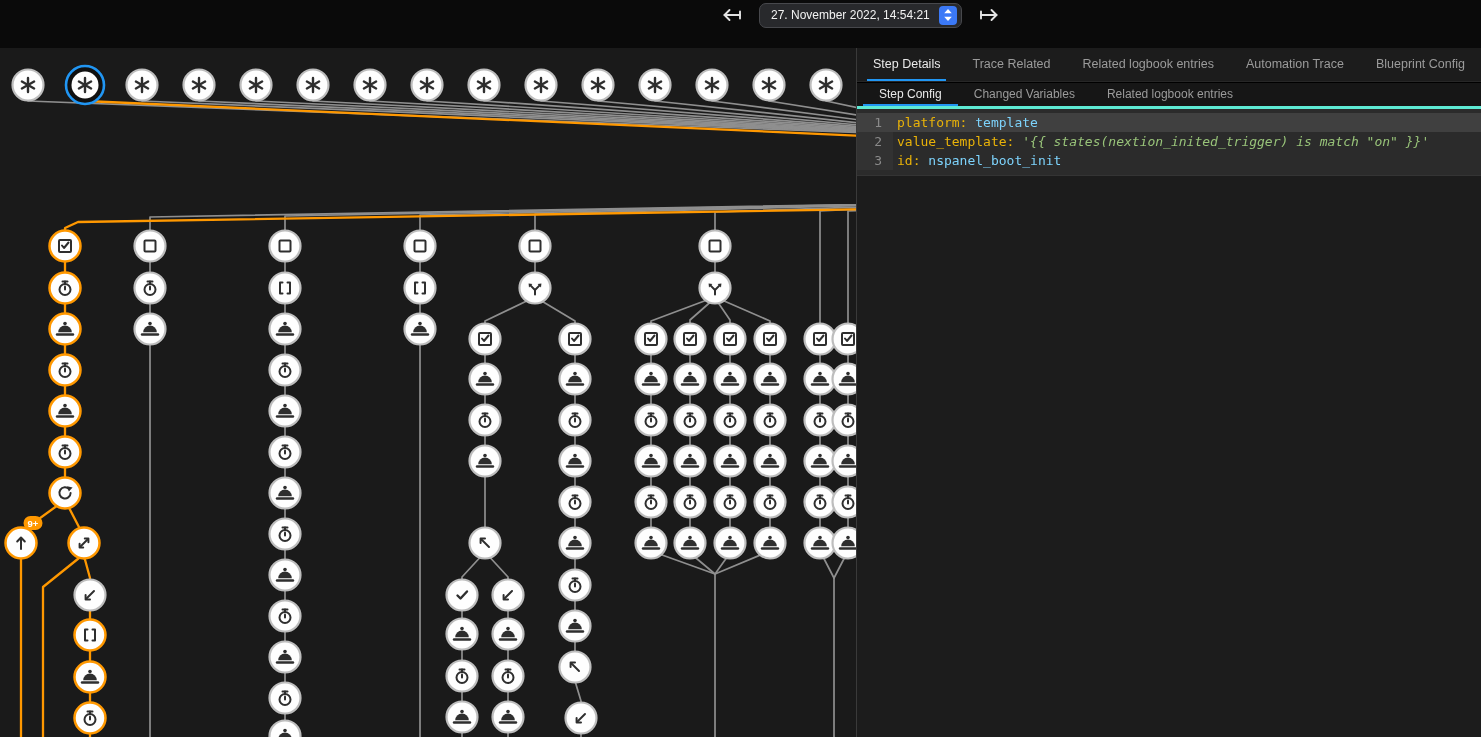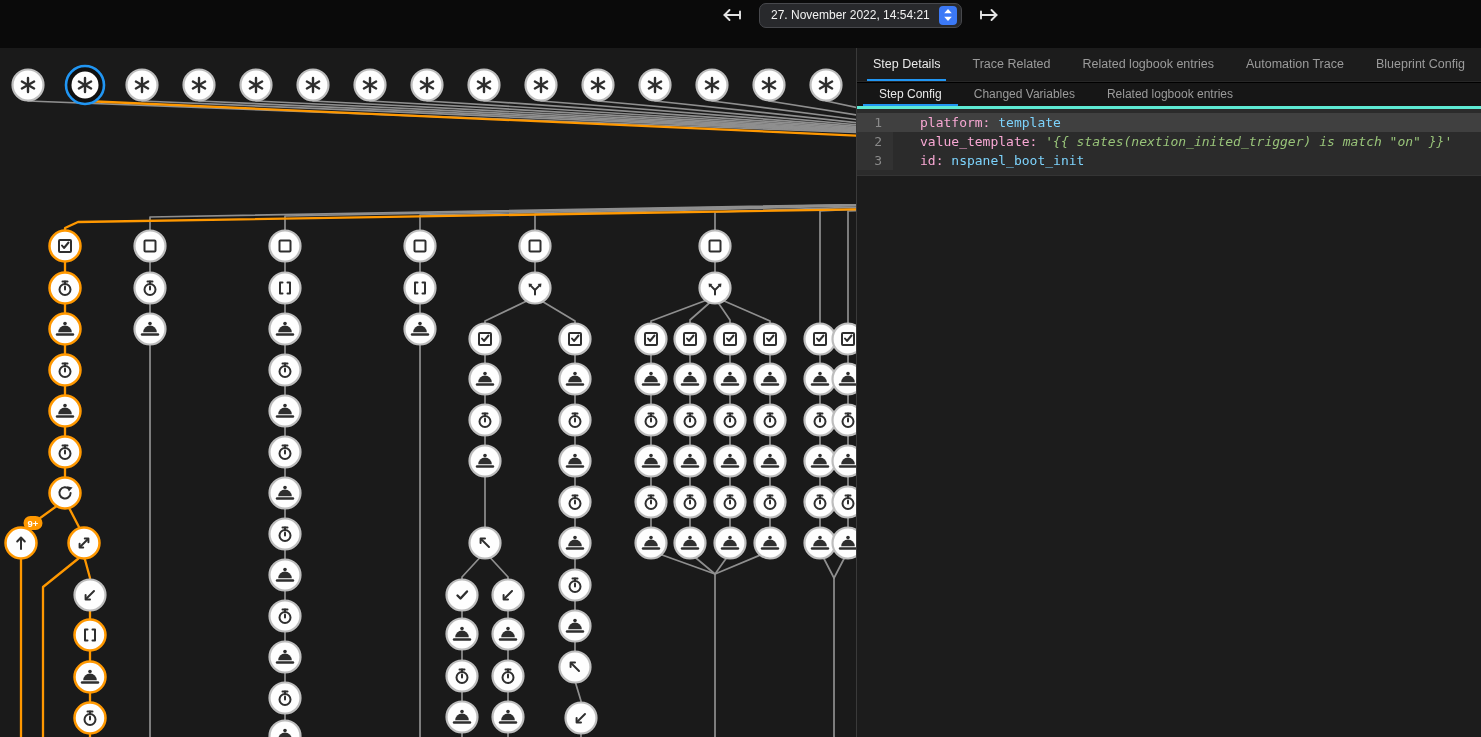--- a/index.html
+++ b/index.html
@@ -26,21 +26,21 @@
   .upper { height:276px; }
   .executed { padding:18px 16px; font-size:14px; color:#e1e1e1; }
   .tabs-bottom { display:flex; align-items:stretch; height:27px; background:#161616; border-top:1px solid #000; border-bottom:3px solid #5eead4; padding-left:6px; }
   .tabs-bottom .tab { font-size:12px; padding:0 16px; }
   .code { font-family:"DejaVu Sans Mono", monospace; font-size:13px; line-height:19px; background:#2b2b2b; border-bottom:1px solid #343434; padding:4px 0 5px 0; }
   .code-row { display:flex; }
   .code-row.hl { background:#404040; }
   .gutter { width:36px; flex:none; text-align:right; padding-right:11px; color:#8a8a8a; background:#323232; }
   .code-row.hl .gutter { background:transparent; }
   .code-text { padding-left:4px; white-space:pre; }
-  .tok-key { color:#f9a8d4;margin-left:23px; }
+  .tok-key { color:#eab308; }
   .tok-string { color:#98c379;font-style:italic; }
   .tok-plain { color:#7dd3fc; }
   .panel-rest { flex:1; background:#1c1c1c; }
 </style>
 </head>
 <body>
 
 <div class="graph-area">
   <svg width="856" height="737" viewBox="0 0 856 737">
       <polyline points="28,101 1000,138" fill="none" stroke="#8f8f8f" stroke-width="1.7" stroke-linecap="round" stroke-linejoin="round"></polyline>

